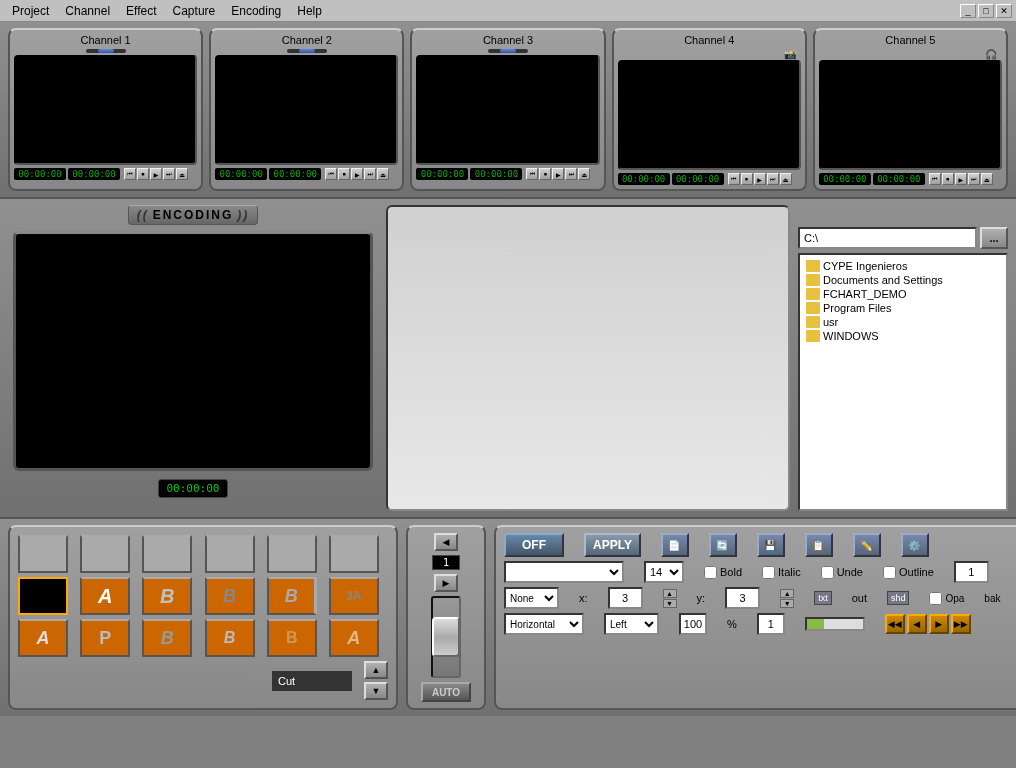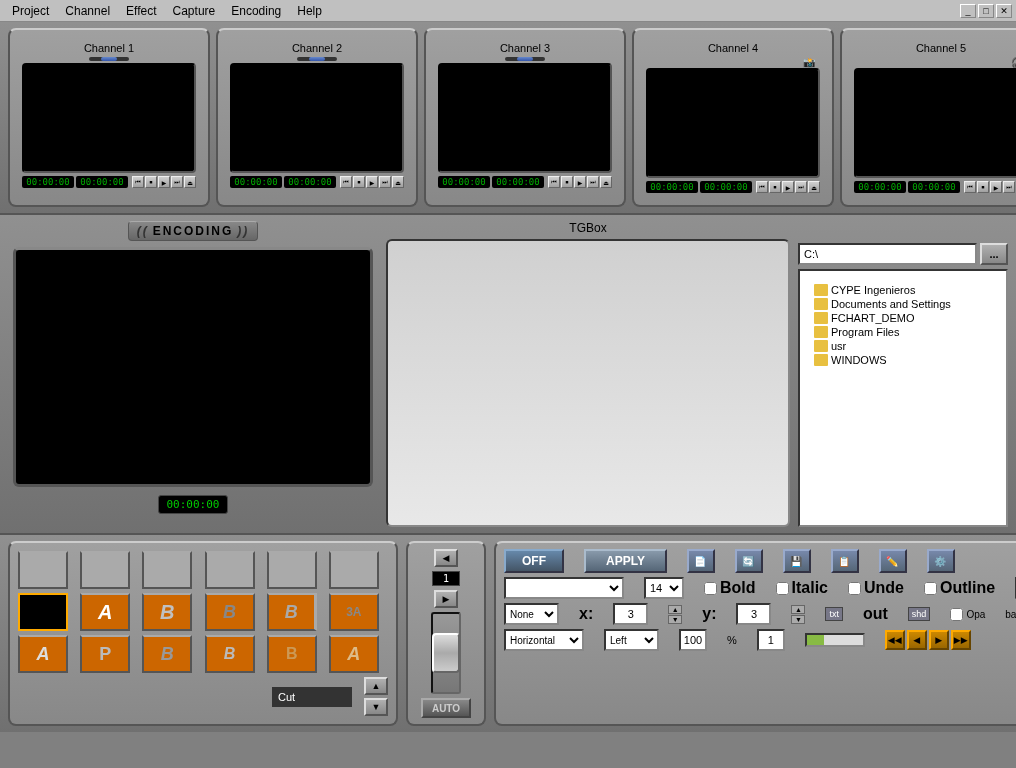--- a/index.html
+++ b/index.html
@@ -51,21 +51,21 @@
       display: flex;
       gap: 6px;
       border-bottom: 2px solid #555;
     }
     .channel-box {
       flex: 1;
       background: linear-gradient(180deg, #a0a0a0 0%, #888 100%);
       border-radius: 8px;
       border: 2px solid #555;
       border-top-color: #ccc;
-      padding: 12px;
+      padding: 4px;
       display: flex;
       flex-direction: column;
       align-items: center;
     }
     .channel-title {
       font-size: 11px;
       color: #000;
       margin-bottom: 3px;
       font-weight: normal;
     }
@@ -237,21 +237,21 @@
       width: 28px; height: 22px;
       display: flex; align-items: center; justify-content: center;
       font-size: 11px;
       cursor: pointer;
       font-weight: bold;
     }
     .file-tree {
       flex: 1;
       background: #fff;
       border: 2px inset #888;
-      padding: 12px;
+      padding: 4px;
       font-size: 11px;
       overflow-y: auto;
     }
     .file-item {
       display: flex;
       align-items: center;
       gap: 3px;
       padding: 1px 2px;
       cursor: pointer;
     }
@@ -428,21 +428,21 @@
       font-size: 12px;
       font-weight: bold;
       cursor: pointer;
     }
     .apply-btn {
       background: linear-gradient(180deg, #8899aa 0%, #556677 100%);
       color: #fff;
       border: 2px solid #334;
       border-top-color: #aabbcc;
       border-left-color: #aabbcc;
-      padding: 3px 20px;
+      padding: 3px 7px;
       font-size: 12px;
       font-weight: bold;
       cursor: pointer;
     }
     .icon-btn {
       width: 28px; height: 24px;
       background: linear-gradient(180deg, #7788aa 0%, #556677 100%);
       border: 2px solid #334;
       border-top-color: #99aacc;
       border-left-color: #99aacc;
@@ -464,23 +464,22 @@
       height: 22px;
       font-size: 11px;
       width: 40px;
     }
     .checkbox-group {
       display: flex;
       align-items: center;
       gap: 3px;
     }
     .checkbox-label {
-      font-size: 16px;
-      color: #000;
-      font-weight: bold;
+      font-size: 11px;
+      color: #000;
     }
     .ctrl-input {
       background: #fff;
       border: 2px inset #888;
       height: 22px;
       font-size: 11px;
       width: 35px;
       text-align: center;
     }
     .txt-btn {
@@ -702,21 +701,20 @@
 
 <div id="encoding-panel">
 
   <div class="encoding-left">
     <div class="encoding-label-bar">ENCODING</div>
     <div class="encoding-screen"></div>
     <div class="encoding-timecode">00:00:00</div>
   </div>
 
   <div class="encoding-middle">
-    <div class="tgbox-title">TGBox</div>
     <div class="tgbox-preview"></div>
   </div>
 
   <div class="encoding-right">
     <div class="path-bar">
       <input class="path-input" type="text" value="C:\" style="">
       <div class="browse-btn">...</div>
     </div>
     <div class="file-tree">
       <div class="file-item">

